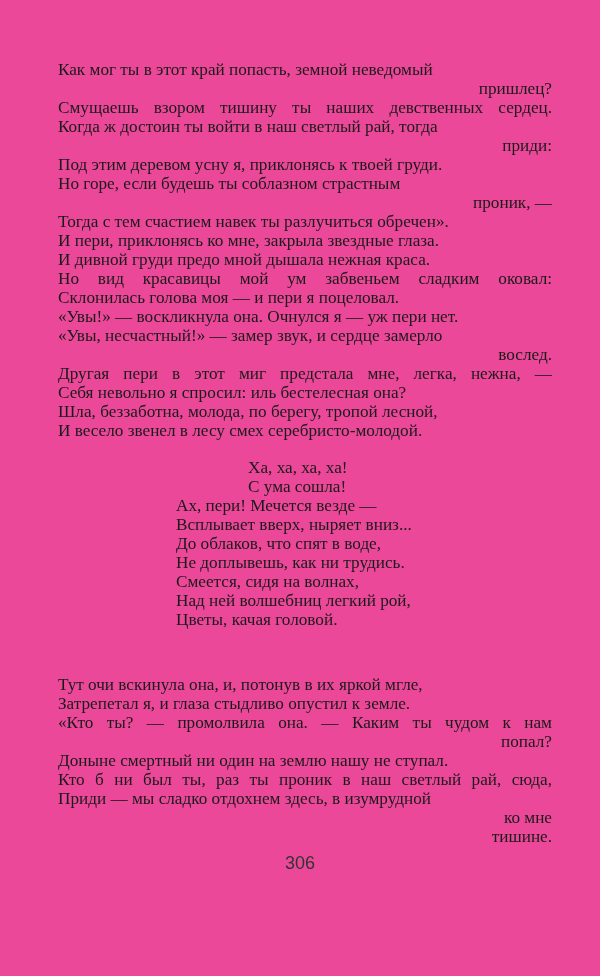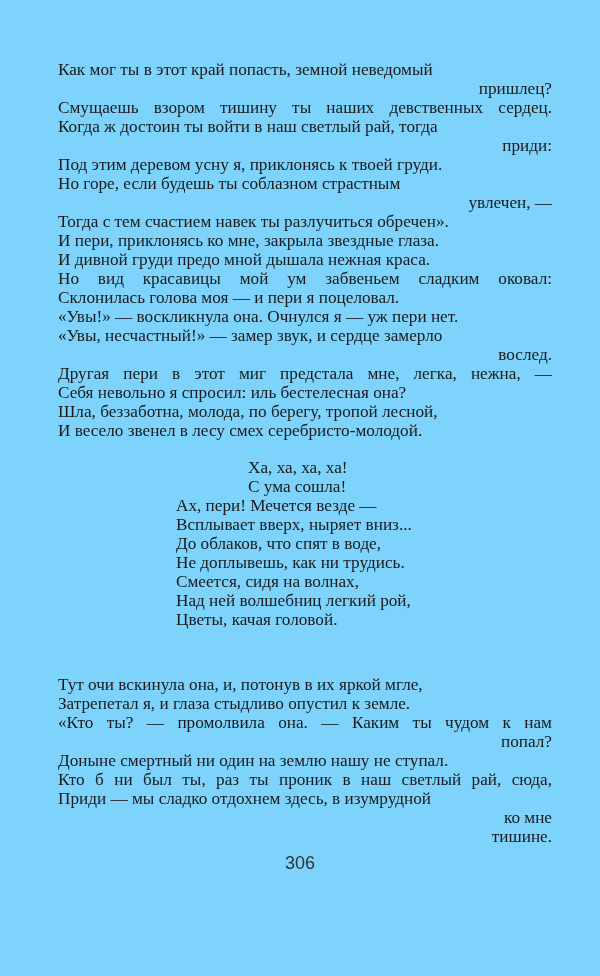--- a/index.html
+++ b/index.html
@@ -1,19 +1,19 @@
 <!DOCTYPE html>
 <html><head>
   <meta charset="utf-8">
   <style>
     html, body { margin: 0; padding: 0; background: #ffffff; }
     body { width: 600px; height: 976px; position: relative; overflow: hidden; }
     .page {
       position: absolute; left: 0; top: 0; width: 600px; height: 976px;
-      background: #7dd3fc; color: #1a1a1a;
+      background: #ec4899; color: #1a1a1a;
       font-family: "Liberation Serif", "DejaVu Serif", serif;
       font-size: 17.2px;
     }
     .block { position: absolute; left: 58px; width: 494px; }
     .line { height: 19px; line-height: 19px; white-space: nowrap; }
     .line.right { text-align: right; }
     .line.just { text-align: justify; text-align-last: justify; }
     .song { position: absolute; left: 176px; width: 300px; }
     .song .line.indent { padding-left: 72px; }
     .pagenum {
@@ -26,21 +26,21 @@
 
 <div class="page">
   <div class="block" style="top:60px">
     <div class="line">Как мог ты в этот край попасть, земной неведомый</div>
     <div class="line right">пришлец?</div>
     <div class="line just">Смущаешь взором тишину ты наших девственных сердец.</div>
     <div class="line">Когда ж достоин ты войти в наш светлый рай, тогда</div>
     <div class="line right">приди:</div>
     <div class="line">Под этим деревом усну я, приклонясь к твоей груди.</div>
     <div class="line">Но горе, если будешь ты соблазном страстным</div>
-    <div class="line right">увлечен, —</div>
+    <div class="line right">проник, —</div>
     <div class="line">Тогда с тем счастием навек ты разлучиться обречен».</div>
     <div class="line">И пери, приклонясь ко мне, закрыла звездные глаза.</div>
     <div class="line">И дивной груди предо мной дышала нежная краса.</div>
     <div class="line just">Но вид красавицы мой ум забвеньем сладким оковал:</div>
     <div class="line">Склонилась голова моя — и пери я поцеловал.</div>
     <div class="line">«Увы!» — воскликнула она. Очнулся я — уж пери нет.</div>
     <div class="line">«Увы, несчастный!» — замер звук, и сердце замерло</div>
     <div class="line right">вослед.</div>
     <div class="line just">Другая пери в этот миг предстала мне, легка, нежна, —</div>
     <div class="line">Себя невольно я спросил: иль бестелесная она?</div>

